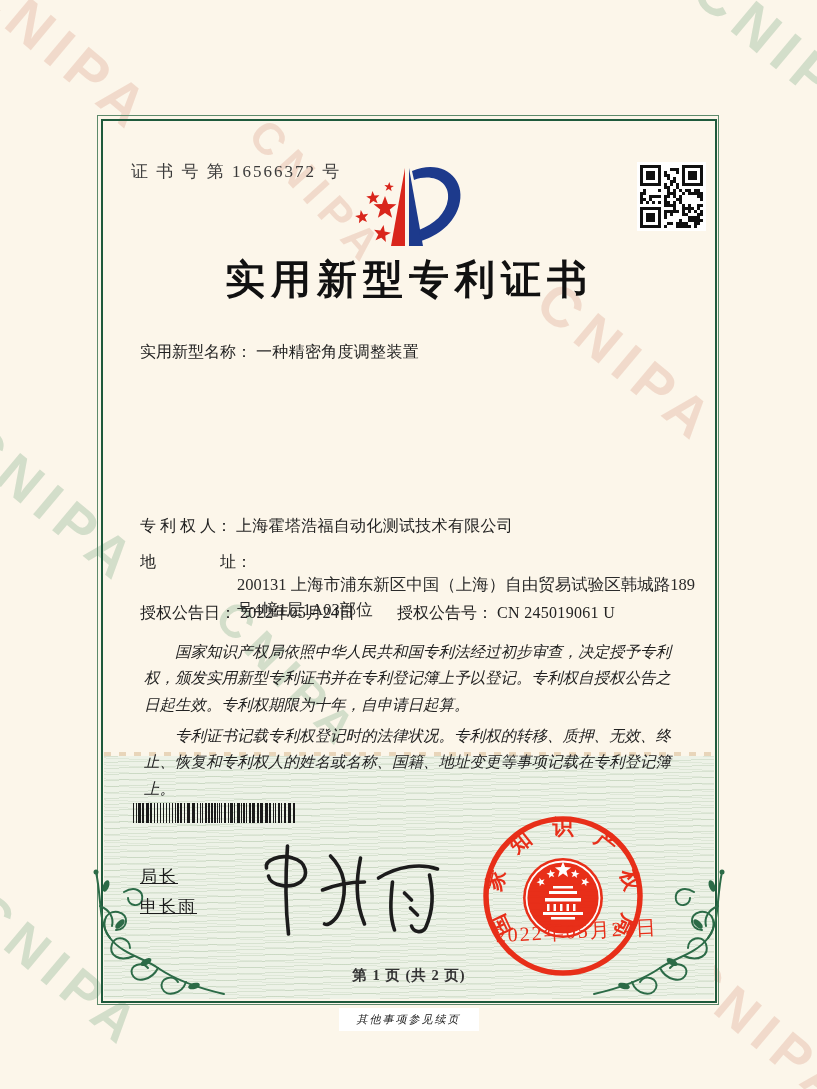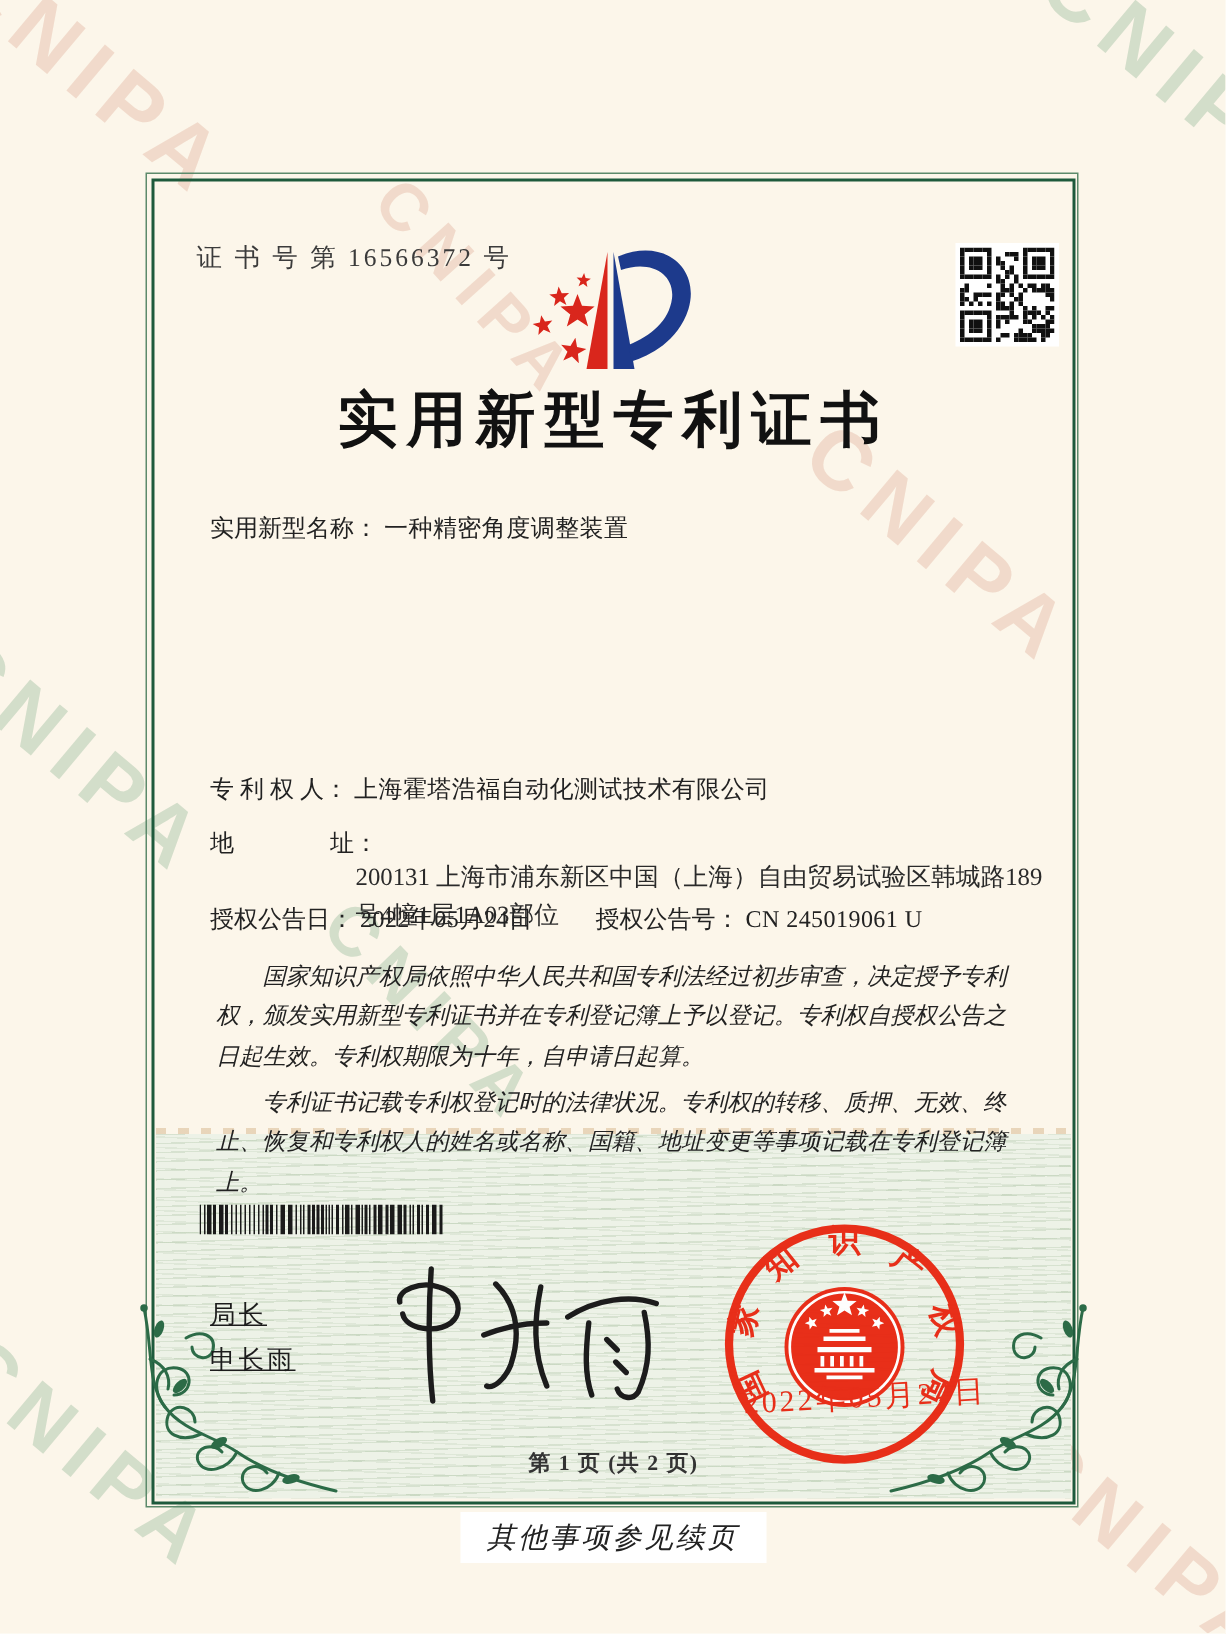--- a/index.html
+++ b/index.html
@@ -51,21 +51,21 @@
     font-size:17px; color:#1c1c1c; line-height:30px; letter-spacing:2px;text-decoration:underline;}
   .sig{position:absolute; left:250px; top:838px; width:195px; height:100px;}
   .seal{position:absolute; left:473px; top:806px; width:180px; height:180px; z-index:6; opacity:0.95;}
   .corner{position:absolute; width:140px; height:136px; z-index:4;}
   .corner.bl{left:90px; top:866px;}
   .corner.br{left:588px; top:866px; transform:scaleX(-1);}
   .page-info{position:absolute; left:104px; top:966px; width:610px; text-align:center;
     font-size:14.5px; letter-spacing:1px; color:#333; z-index:6;font-weight:bold;}
   .cont-note{position:absolute; left:0; top:1008px; width:817px; text-align:center; z-index:6;}
   .cont-note span{display:inline-block; background:#ffffff; padding:4px 18px;
-    font-size:19px; font-style:italic; letter-spacing:2px; color:#222;}
+    font-size:11px; font-style:italic; letter-spacing:2px; color:#222;}
   svg text{font-family:"Liberation Serif", serif;}
 </style>
 </head>
 <body>
 
 <div class="page">
 
   <div class="wm pink" style="left:-50px; top:15px;   font-size:58px;">CNIPA</div>
   <div class="wm green" style="left:676px; top:18px;   font-size:58px;">CNIPA</div>
   <div class="wm pink" style="left:228px; top:168px;  font-size:44px; transform:rotate(48deg);">CNIPA</div>

